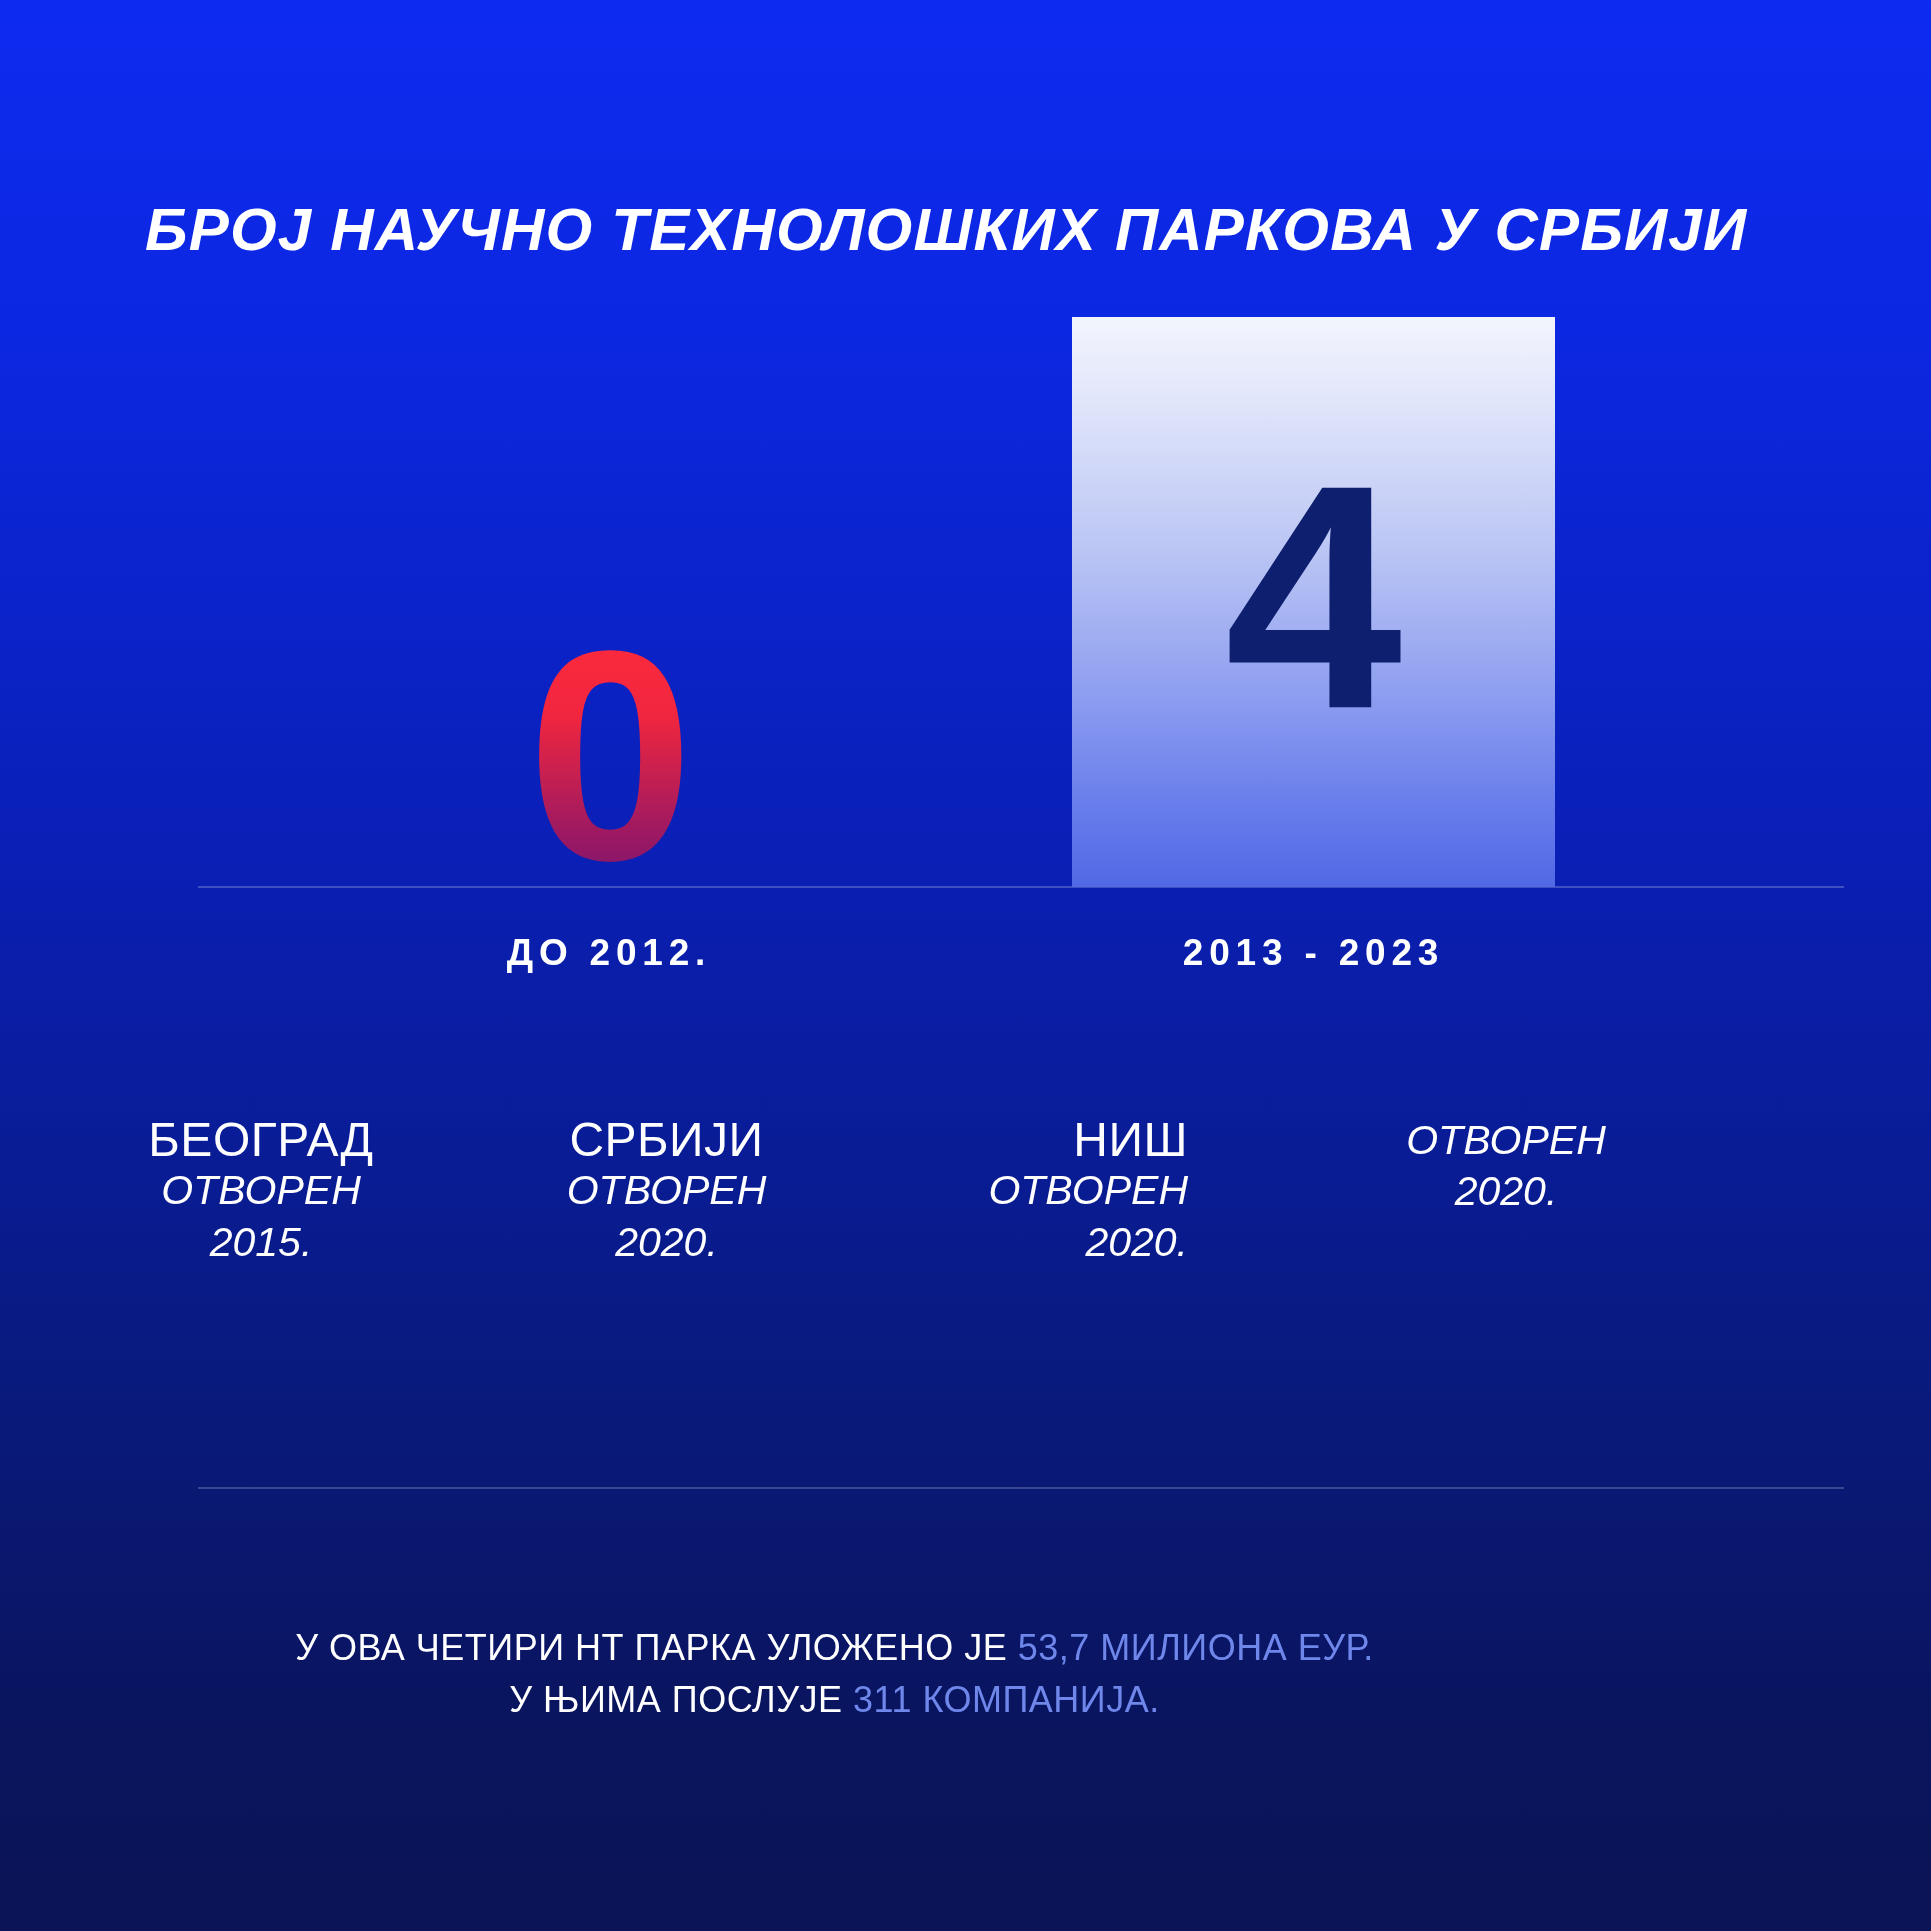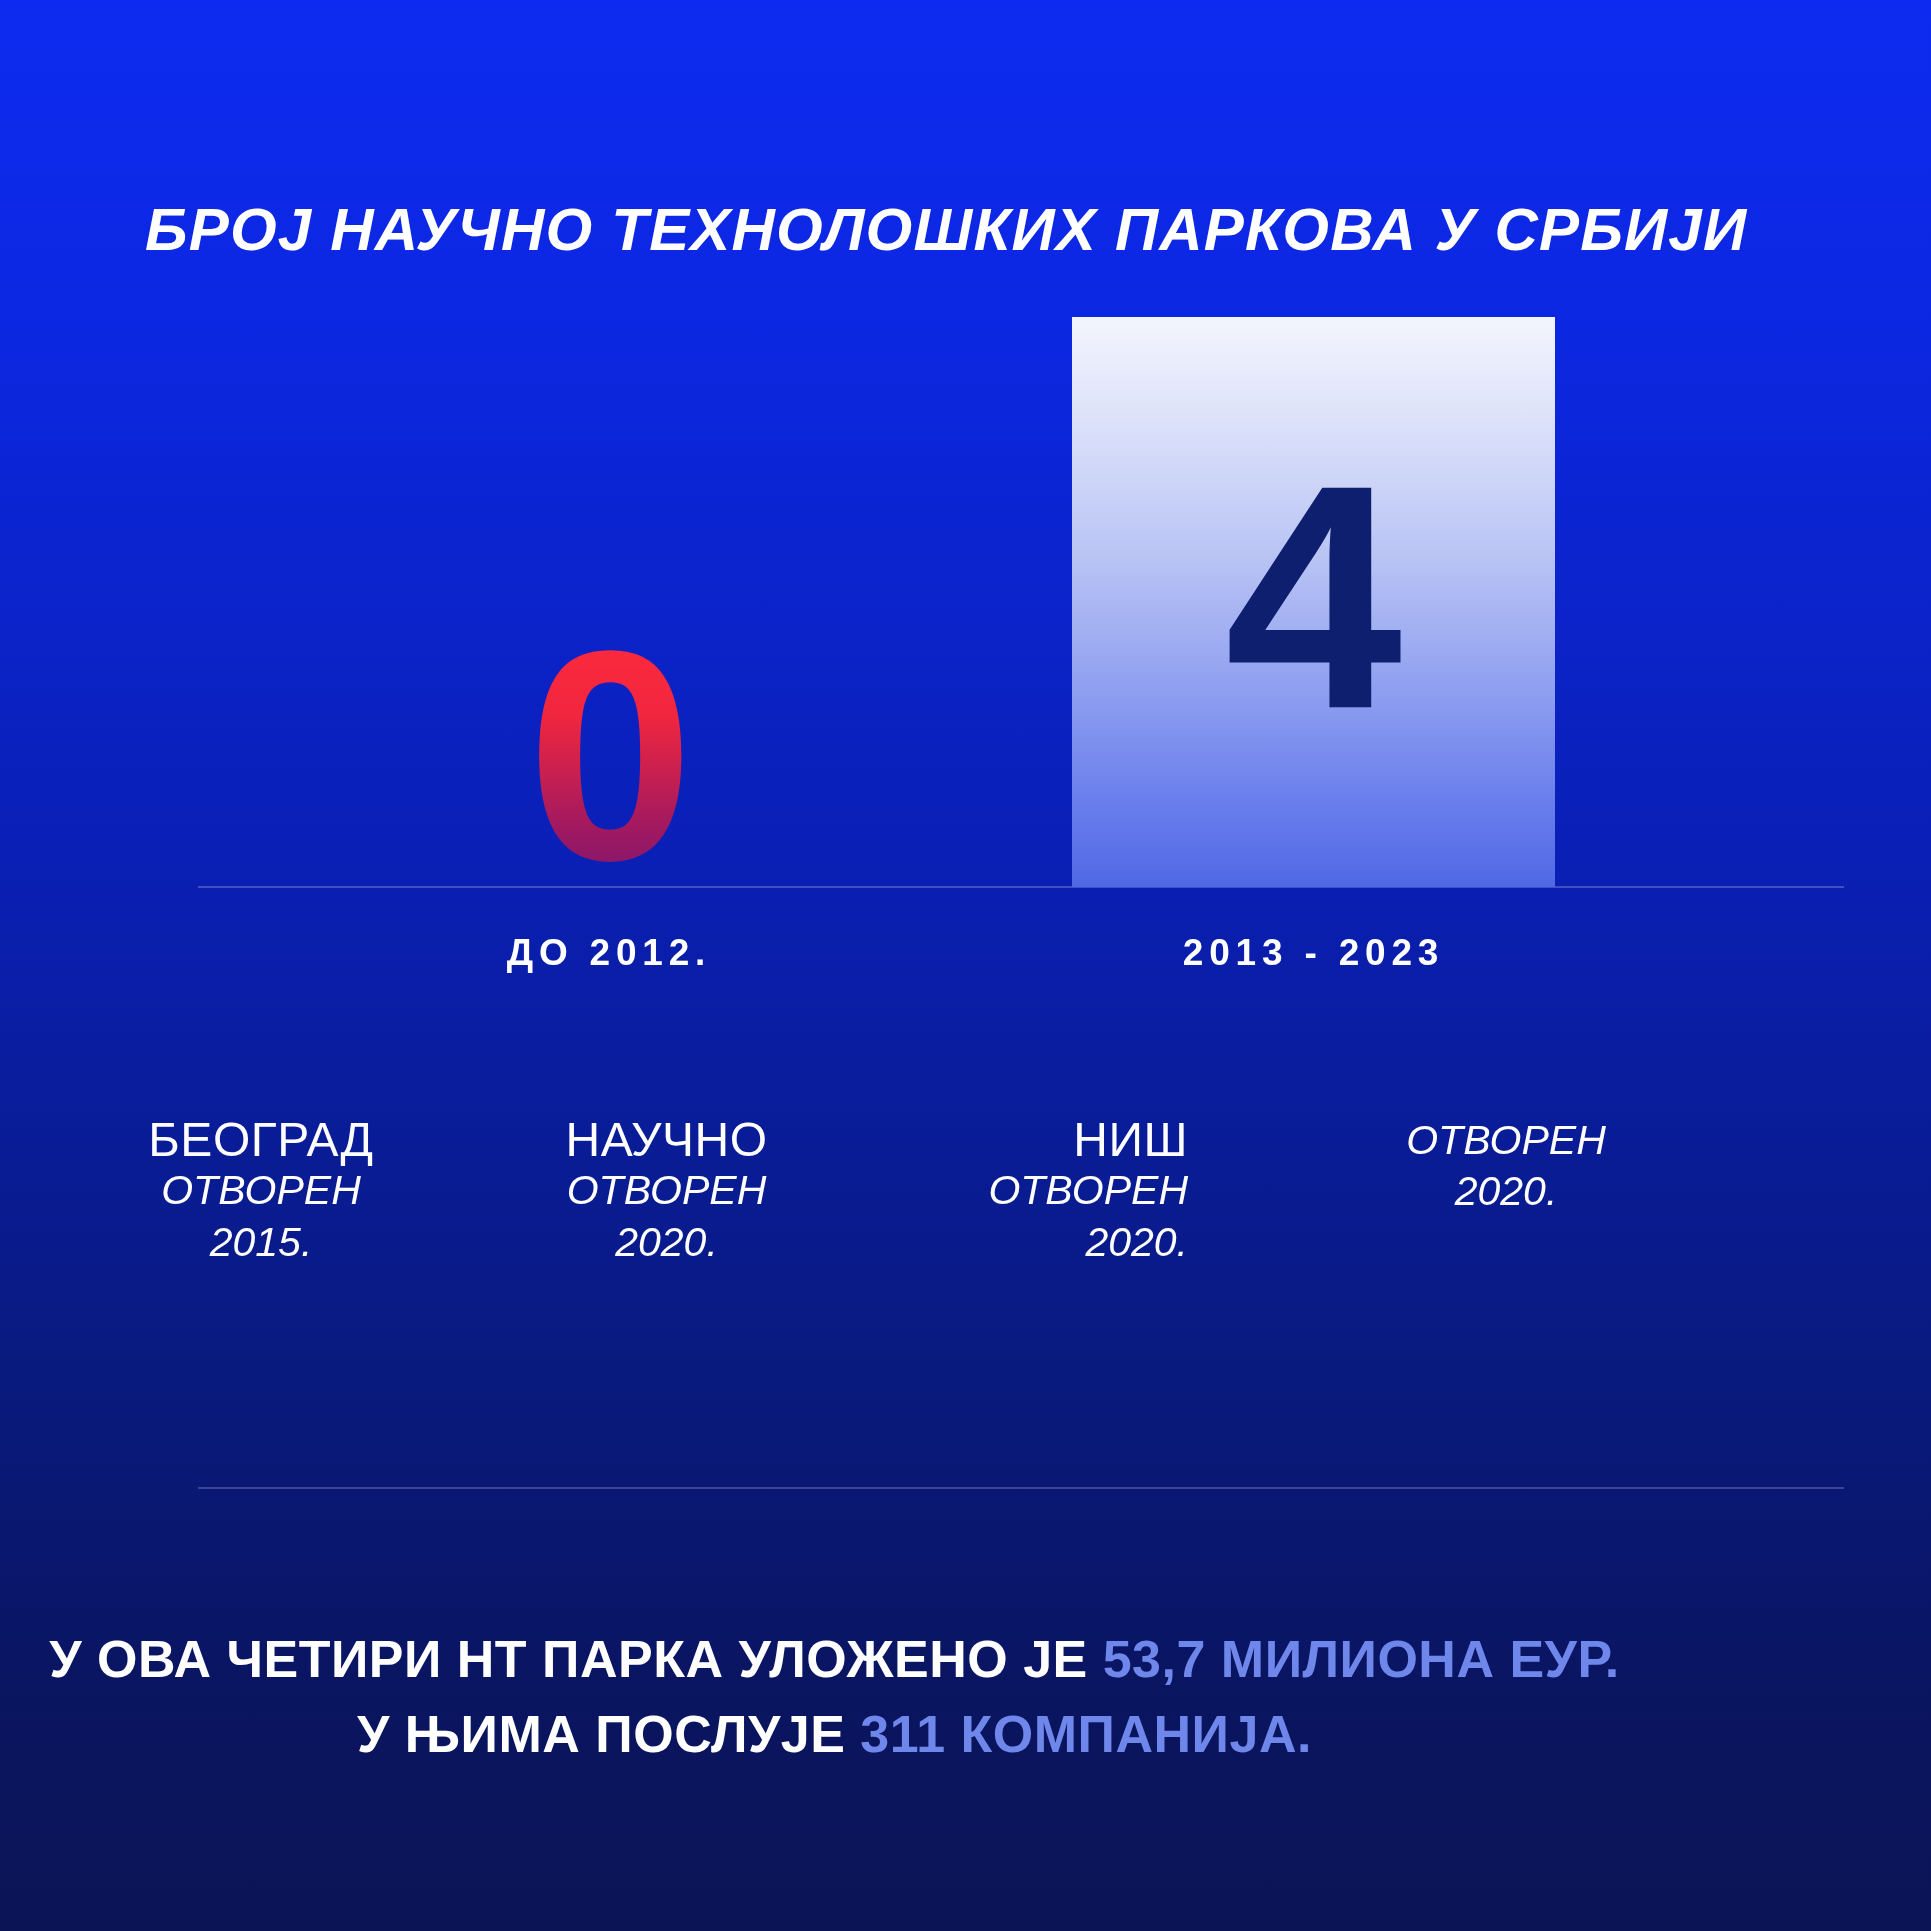--- a/index.html
+++ b/index.html
@@ -151,24 +151,23 @@
   }
 
   
   .footer {
     position: absolute;
     left: 0;
     top: 1622px;
     width: 1669px;
     text-align: center;
     color: #ffffff;
-    font-size: 52px;
+    font-size: 36px;
     line-height: 1.45;
     letter-spacing: 0.5px;
-    font-weight: bold;
   }
   .footer .line { white-space: nowrap; }
   .hl { color: #6f87ea; }
 </style>
 </head>
 <body>
 
 <div class="poster">
 
   <div class="title">БРОЈ НАУЧНО ТЕХНОЛОШКИХ ПАРКОВА У СРБИЈИ</div>
@@ -194,21 +193,21 @@
 
     <div class="city city-belgrade">
       <div class="name">БЕОГРАД</div>
       <div class="sub">
         <div>ОТВОРЕН</div>
         <div>2015.</div>
       </div>
     </div>
 
     <div class="city city-cacak">
-      <div class="name">НАУЧНО</div>
+      <div class="name">СРБИЈИ</div>
       <div class="sub">
         <div>ОТВОРЕН</div>
         <div>2020.</div>
       </div>
     </div>
 
     <div class="city city-nis">
       <div class="name">НИШ</div>
       <div class="sub">
         <div>ОТВОРЕН</div>

